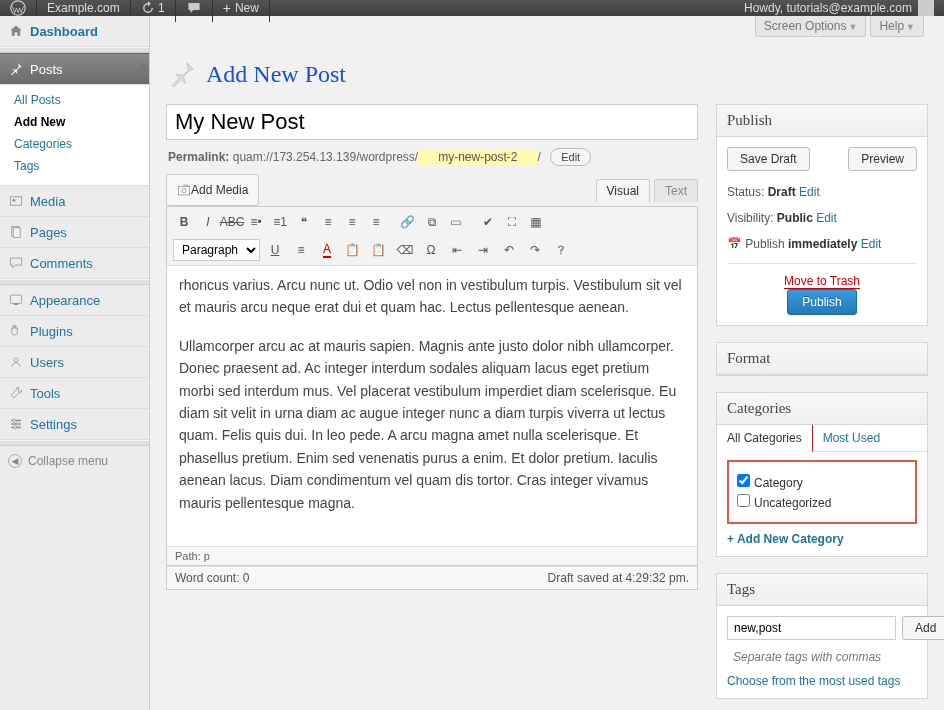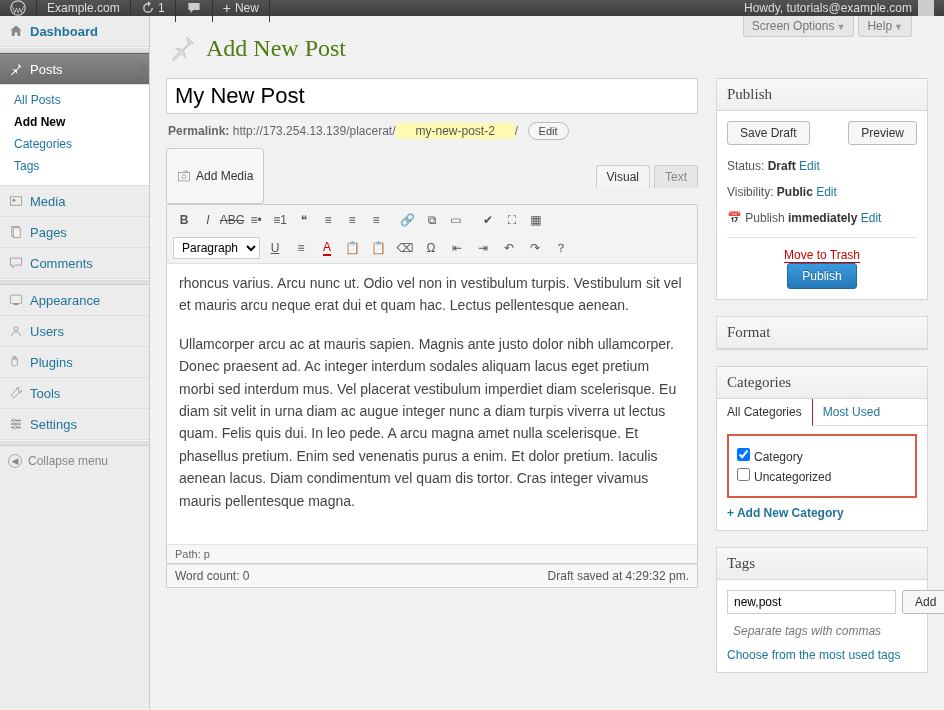--- a/index.html
+++ b/index.html
@@ -26,47 +26,47 @@
 .menu-item.current::after { content: ""; position: absolute; right: -8px; top: 50%; margin-top: -8px; border: 8px solid transparent; border-left-color: #777; }
 .menu-item .icon { width: 16px; height: 16px; margin-right: 6px; display: inline-flex; align-items:center; justify-content:center; }
 .submenu { background: #fff; padding: 4px 0 8px 0; border-bottom:1px solid #ddd;}
 .submenu a { display: block; padding: 4px 10px 4px 14px; font-size: 12px; color: #21759b; }
 .submenu a.current-sub { color: #000; font-weight: bold; }
 .menu-sep { height: 6px; background: #e0e0e0; border-bottom:1px solid #ccc; border-top:1px solid #f6f6f6;}
 .collapse { padding: 8px; color: #888; font-size: 12px; display:flex; align-items:center; cursor:pointer;}
 .collapse .circ { width:14px; height:14px; border:1px solid #aaa; border-radius:50%; margin-right:6px; display:flex; align-items:center; justify-content:center; font-size:9px;}
 
 
-.screen-opts { position: absolute; top: 0; right: 32px; display: flex; }
+.screen-opts { position: absolute; top: 0; right: 20px; display: flex; }
 .screen-opts .tab { background: #e6e6e6; border: 1px solid #ccc; border-top: none; padding: 3px 8px; font-size: 12px; color: #777; margin-left: 4px; border-radius: 0 0 3px 3px; cursor:pointer;}
 .screen-opts .tab .tri { font-size:9px; color:#999; margin-left:2px;}
 
 
-h1.page-title { font-family: Georgia, serif; font-weight: normal; font-size: 24px; color: #4d7c0f; display: flex; align-items: center; margin: 6px 0 14px 0; }
+h1.page-title { font-family: Georgia, serif; font-weight: normal; font-size: 24px; color: #1d4ed8; display: flex; align-items: center; margin: 32px 0 14px 0; }
 h1.page-title .pin { width: 32px; height: 32px; margin-right: 8px; color:#bbb;}
 
 
 .body { display: flex; gap: 18px; }
 .col-main { flex: 1; min-width: 0; }
 .col-side { width: 212px; }
 
 
 .title-input { width: 100%; font-size: 22px; padding: 4px 8px; border: 1px solid #ccc; background: #fff; outline: none; }
 .permalink { font-size: 12px; color: #666; margin: 8px 2px; }
 .permalink .plabel { font-weight: bold;}
 .permalink .slug { background: #fffab2; padding: 1px 20px; color:#555;}
 .permalink .btn-sm { margin-left: 6px; }
 
 .btn-sm { display:inline-block; background: #f6f6f6; border: 1px solid #bbb; border-radius: 11px; padding: 2px 10px; font-size: 11px; color:#444; cursor:pointer;}
 .btn { display:inline-block; background: #f6f6f6; border: 1px solid #bbb; border-radius: 3px; padding: 4px 12px; font-size: 12px; cursor: pointer; color:#333;}
 .btn.primary { background: #2e8dce; background: linear-gradient(#3a9ae0,#2579b5); color: #fff; border-color: #1e6a9e; text-shadow: 0 -1px 0 rgba(0,0,0,.3); padding:5px 14px;}
 
 
 .mediarow { display: flex; align-items: center; margin-top: 6px;}
-.media-btn { border:1px solid #ccc; border-radius:3px; padding:20px 10px; font-size:12px; background:#f7f7f7; display:flex; align-items:center; gap:5px; cursor:pointer;}
+.media-btn { border:1px solid #ccc; border-radius:3px; padding:8px 10px; font-size:12px; background:#f7f7f7; display:flex; align-items:center; cursor:pointer;}
 .ed-tabs { margin-left:auto; display:flex; }
 .ed-tabs .tab { border:1px solid #ccc; padding:4px 10px; background:#e6e6e6; color:#888; font-size:12px; border-bottom:none; border-radius:3px 3px 0 0; margin-left:4px; cursor:pointer;}
 .ed-tabs .tab.active { background:#f5f5f5; color:#333;}
 
 
 .editor { border:1px solid #ccc; background:#fff;}
 .toolbar { background:#f3f3f3; border-bottom:1px solid #ddd; padding:4px 6px; display:flex; flex-wrap:wrap; align-items:center; gap:2px;}
 .toolbar .tbtn { width:22px; height:22px; display:flex; align-items:center; justify-content:center; color:#555; font-size:12px; cursor:pointer; border-radius:2px;}
 .toolbar .tsep { width:6px;}
 .toolbar select { font-size:12px; height:22px; border:1px solid #ccc; background:#fff; padding:0 4px;}
@@ -190,33 +190,33 @@
           <svg width="14" height="14" viewBox="0 0 20 20">
             <rect x="2" y="3" width="16" height="12" rx="1" fill="none" stroke="#888"></rect>
             <rect x="7" y="15" width="6" height="2" fill="#888"></rect>
           </svg>
         </span>
         <span>Appearance</span>
       </div>
     <div class="menu-item">
         <span class="icon">
           <svg width="14" height="14" viewBox="0 0 20 20">
+            <path d="M6 2v4H4v6a4 4 0 0 0 8 0V6h-2V2h-1v4H7V2z" fill="none" stroke="#888"></path>
+          </svg>
+        </span>
+        <span>Plugins</span>
+      </div>
+    <div class="menu-item">
+        <span class="icon">
+          <svg width="14" height="14" viewBox="0 0 20 20">
             <circle cx="10" cy="7" r="3" fill="none" stroke="#888"></circle>
             <path d="M4 17a6 6 0 0 1 12 0" fill="none" stroke="#888"></path>
           </svg>
         </span>
         <span>Users</span>
-      </div>
-    <div class="menu-item">
-        <span class="icon">
-          <svg width="14" height="14" viewBox="0 0 20 20">
-            <path d="M6 2v4H4v6a4 4 0 0 0 8 0V6h-2V2h-1v4H7V2z" fill="none" stroke="#888"></path>
-          </svg>
-        </span>
-        <span>Plugins</span>
       </div>
     <div class="menu-item">
         <span class="icon">
           <svg width="14" height="14" viewBox="0 0 20 20">
             <path d="M14 2a4 4 0 0 0-4 4l-7 7 4 4 7-7a4 4 0 0 0 4-4l-3 3-2-2z" fill="none" stroke="#888"></path>
           </svg>
         </span>
         <span>Tools</span>
       </div>
     <div class="menu-item">
@@ -253,21 +253,21 @@
         </span>
       <span>Add New Post</span>
     </h1>
 
     <div class="body">
 
       <div class="col-main">
         <input class="title-input" value="My New Post" style="">
         <div class="permalink">
           <span class="plabel">Permalink:</span>
-          <span>http://173.254.13.139/placerat/</span><span class="slug">my-new-post-2</span><span>/</span>
+          <span>quam://173.254.13.139/wordpress/</span><span class="slug">my-new-post-2</span><span>/</span>
           <span class="btn-sm">Edit</span>
         </div>
 
         <div class="mediarow">
           <div class="media-btn">
               <svg width="14" height="14" viewBox="0 0 20 20">
                 <rect x="2" y="5" width="16" height="12" fill="none" stroke="#888"></rect>
                 <circle cx="10" cy="11" r="3" fill="none" stroke="#888"></circle>
                 <path d="M9 3h6l1 2" fill="none" stroke="#888"></path>
               </svg>

